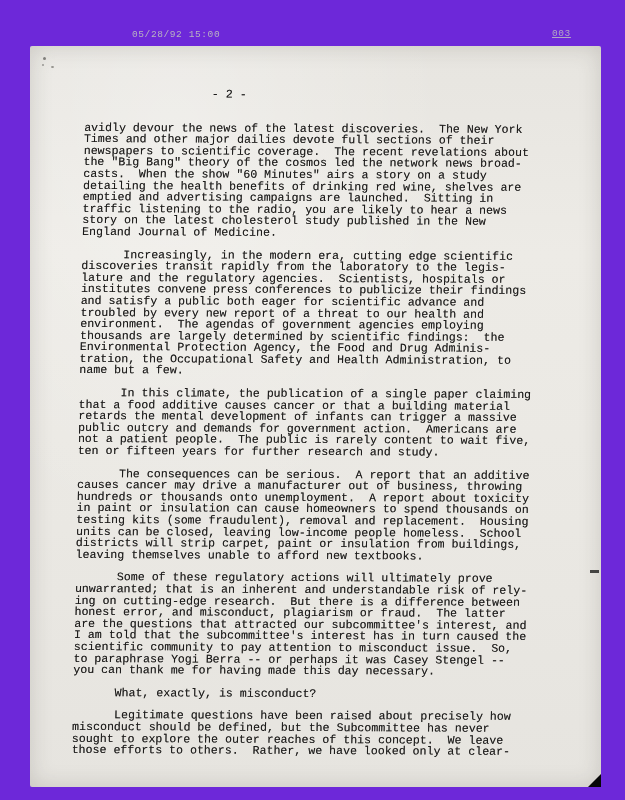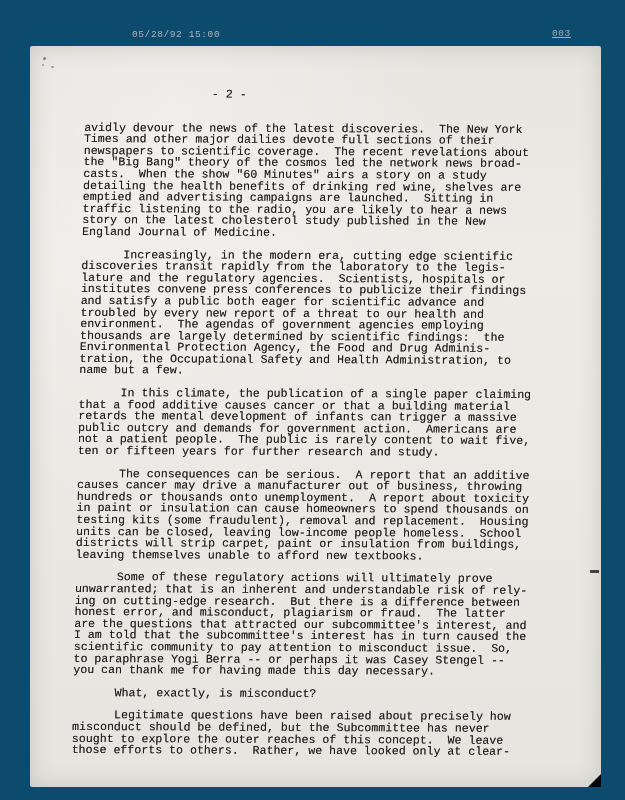--- a/index.html
+++ b/index.html
@@ -7,21 +7,21 @@
     padding: 0;
     width: 625px;
     height: 800px;
     background: #070707;
     overflow: hidden;
     font-family: "Liberation Mono", "DejaVu Sans Mono", monospace;
   }
   .scan {
     position: absolute;
     inset: 0;
-    background: #0c4a6e;
+    background: #6d28d9;
   }
   
   .fax-header {
     position: absolute;
     left: 30px;
     top: 22px;
     width: 571px;
     height: 24px;
     color: #bfbfbf;
     font-size: 9.5px;

